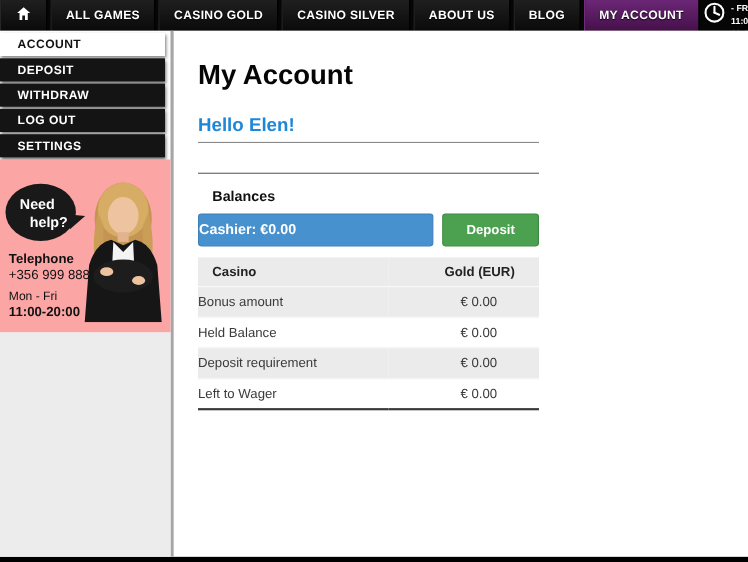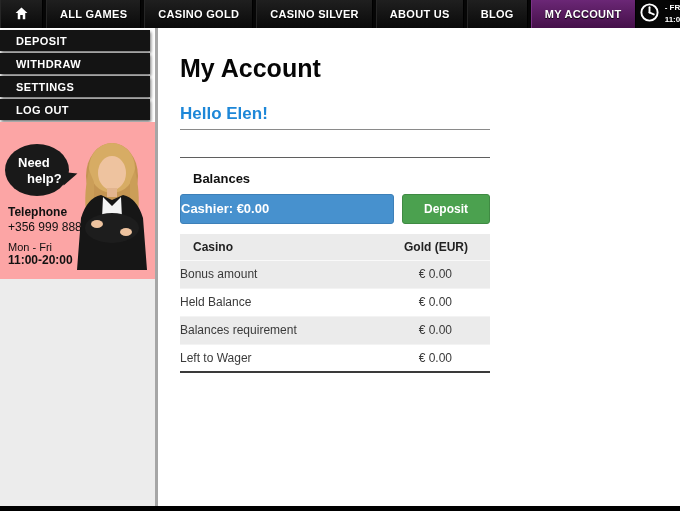--- a/index.html
+++ b/index.html
@@ -116,24 +116,25 @@
         <div>11:00-20:00</div>
       </div>
 
     </div>
   </div>
 
   <div class="body-row">
 
     <div class="sidebar">
       <div class="side-menu">
+        <div class="side-item active">ACCOUNT</div>
         <div class="side-item">DEPOSIT</div>
         <div class="side-item">WITHDRAW</div>
+        <div class="side-item">LOG OUT</div>
         <div class="side-item">SETTINGS</div>
-        <div class="side-item">LOG OUT</div>
       </div>
 
       <div class="help">
         <div class="bubble">
           <span>Need</span>
           <span class="l2">help?</span>
         </div>
         <span>
           <svg class="agent-photo" viewBox="0 0 88 132">
             <ellipse cx="45" cy="38" rx="26" ry="33" fill="#c49552"></ellipse>
@@ -184,21 +185,21 @@
           <tbody>
             <tr class="stripe">
               <td>Bonus amount</td>
               <td class="val">€ 0.00</td>
             </tr>
             <tr>
               <td>Held Balance</td>
               <td class="val">€ 0.00</td>
             </tr>
             <tr class="stripe">
-              <td>Balances requirement</td>
+              <td>Deposit requirement</td>
               <td class="val">€ 0.00</td>
             </tr>
             <tr>
               <td>Left to Wager</td>
               <td class="val">€ 0.00</td>
             </tr>
           </tbody>
         </table>
 
       </div>

